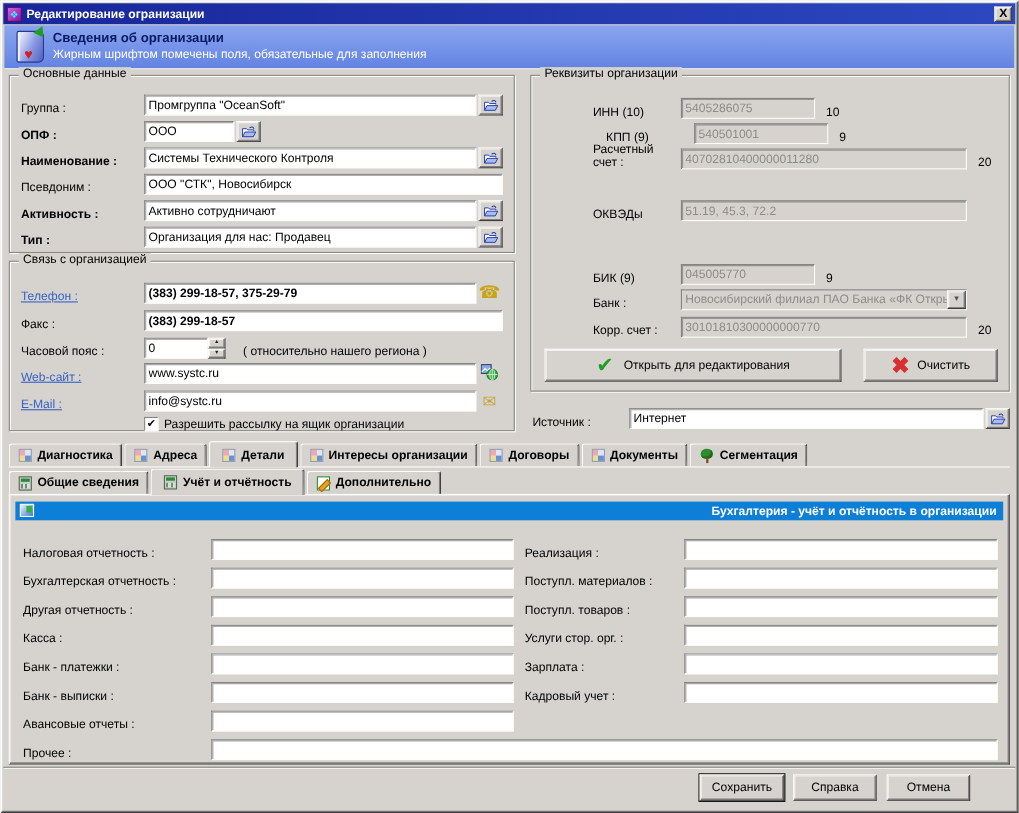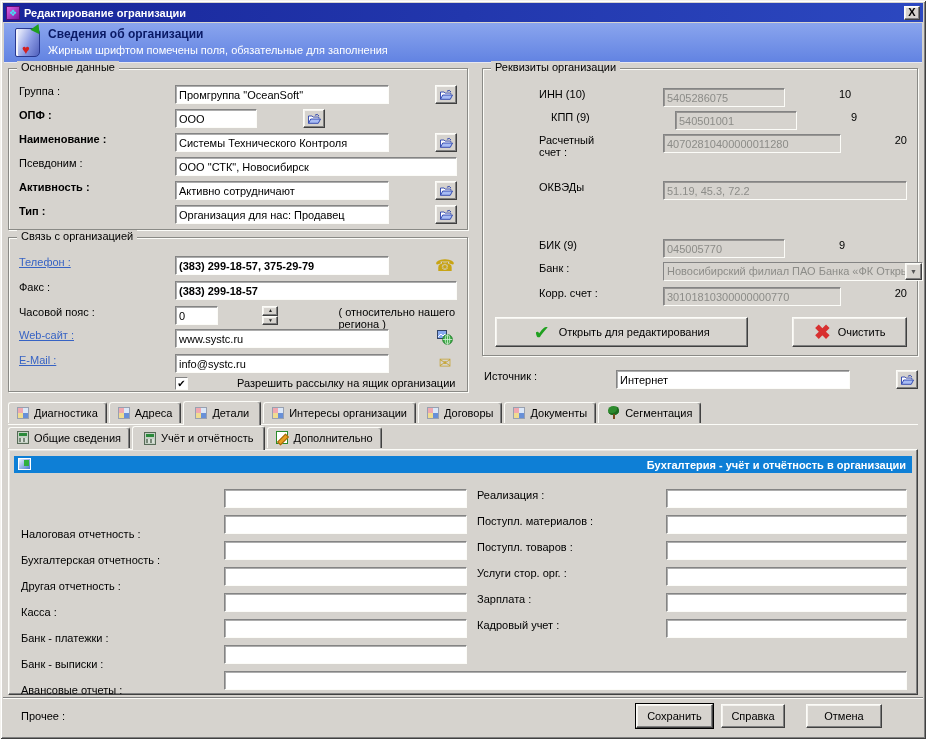--- a/index.html
+++ b/index.html
@@ -34,21 +34,21 @@
     border-left:5px solid transparent; border-right:5px solid transparent;
     border-top:9px solid #1ea01e; transform:rotate(-35deg); }
   .banner-title { position:absolute; left:44px; top:4px; font-weight:bold; color:#0a1a66; font-size:12px; }
   .banner-subtitle { position:absolute; left:44px; top:21px; color:#fff; font-size:11px; }
 
   
   .group { position:absolute; border:1px solid #8a8a86;
     box-shadow: inset 1px 1px 0 #fcfcf8, 1px 1px 0 #fcfcf8; }
   .legend { position:absolute; top:-8px; left:8px; background:#d6d3ce; padding:0 4px; font-size:11px; }
 
-  .row { position:absolute; left:10px; right:10px; height:20px; display:flex; align-items:flex-start;gap:44px; }
+  .row { position:absolute; left:10px; right:10px; height:20px; display:flex; align-items:flex-end; }
   .lbl { width:112px; flex:none; font-size:11px; }
   .lblr { width:126px; flex:none; font-size:11px;padding-left:46px; }
   .b { font-weight:bold; }
   .link { color:#3763c4; text-decoration:underline; cursor:pointer; }
 
   
   .tb { height:19px; background:#fff; border:1px solid; border-color:#848484 #fcfcf8 #fcfcf8 #848484;
     box-shadow: inset 1px 1px 0 #6a6a6a33, inset 1px 1px 0 #40404055;
     font-family:"Liberation Sans", sans-serif; font-size:11px; padding:0 3px; color:#000; min-width:0; }
   .tb.fill { flex:1; }
@@ -78,21 +78,21 @@
   
   .cb { width:13px; height:13px; background:#fff; border:1px solid; flex:none;
     border-color:#848484 #fcfcf8 #fcfcf8 #848484; text-align:center; }
   .cb-mark { font-size:10px; line-height:11px; color:#000; display:block; }
 
   
   .check-glyph { font-size:19px; color:#1fa01f; margin-right:9px; }
   .cross-glyph { font-size:20px; font-weight:bold; color:#d83030; margin-right:7px; }
 
   
-  .tabstrip { position:absolute; display:flex; gap:2px; align-items:center; }
+  .tabstrip { position:absolute; display:flex; gap:2px; align-items:flex-end;font-weight:bold; }
   .tab { height:21px; padding:0 8px; background:#d6d3ce; display:flex; align-items:center; gap:5px;
     border:1px solid; border-color:#fcfcf8 #404040 #d6d3ce #fcfcf8; border-bottom:none;
     border-radius:3px 3px 0 0; box-shadow: inset -1px 0 0 #808080; font-size:11px; white-space:nowrap; }
   .tab.active { height:100%; margin-bottom:-1px; z-index:3; position:relative; padding:4px 11px; }
   .hline { position:absolute; left:8px; right:8px; height:1px; background:#fcfcf8; }
 
   .grid-ico { width:12px; height:12px; flex:none; border:1px solid #98a0b0;
     background-image:linear-gradient(90deg,#f0a8b0 50%,#dce8f8 50%),linear-gradient(90deg,#f0dc90 50%,#6890d8 50%);
     background-size:100% 50%; background-position:0 0,0 100%; background-repeat:no-repeat; }
   .calc-ico { position:relative; width:12px; height:13px; background:#c4d0c4; border:1px solid #566a56; flex:none; }
@@ -110,21 +110,21 @@
   
   .panel { position:absolute; left:8px; top:449px; width:910px; height:246px;
     border:1px solid; border-color:#fcfcf8 #404040 #404040 #fcfcf8;
     box-shadow: inset -1px -1px 0 #808080, inset 1px 1px 0 #e8e6e2; }
   .bluebar { position:absolute; top:6px; left:5px; right:5px; height:17px; background:#0e7fd6;
     display:flex; align-items:center; justify-content:flex-end; padding-right:6px; }
   .bluebar-title { color:#fff; font-weight:bold; font-size:11px; }
   .bar-ico { position:absolute; left:4px; top:2px; width:13px; height:12px;
     background:linear-gradient(135deg,#e8f0ff,#4878d0); border:1px solid #fff; }
   .bar-ico::after { content:""; position:absolute; right:1px; top:1px; width:5px; height:6px; background:#30b040; }
-  .lbl-d { width:159px; flex:none; font-size:11px;margin-top:39px; }
+  .lbl-d { width:171px; flex:none; font-size:11px;margin-top:39px; }
   .lbl-dr { width:145px; flex:none; font-size:11px; }
 
   
   .footer-sep { position:absolute; left:3px; right:3px; top:697px; height:2px;
     background:#808080; border-bottom:1px solid #fcfcf8; }
   .footer-btn { position:absolute; top:704px; height:24px; }
 </style>
 </head>
 <body>
 
@@ -433,20 +433,20 @@
     <div class="row" style="top:221px;left:12px;right:10px;">
       <span class="lbl-d">Прочее :</span>
       <input class="tb fill" style="">
     </div>
   </div>
 
   <div class="footer-sep"></div>
   <button class="btn default footer-btn" style="left:636px;width:77px;">
       <span>Сохранить</span>
     </button>
-  <button class="btn footer-btn" style="left:721px;width:64px;">
+  <button class="btn footer-btn" style="left:721px;width:76px;">
       <span>Справка</span>
     </button>
   <button class="btn footer-btn" style="left:806px;width:76px;">
       <span>Отмена</span>
     </button>
 
 </div>
 
 </body></html>

